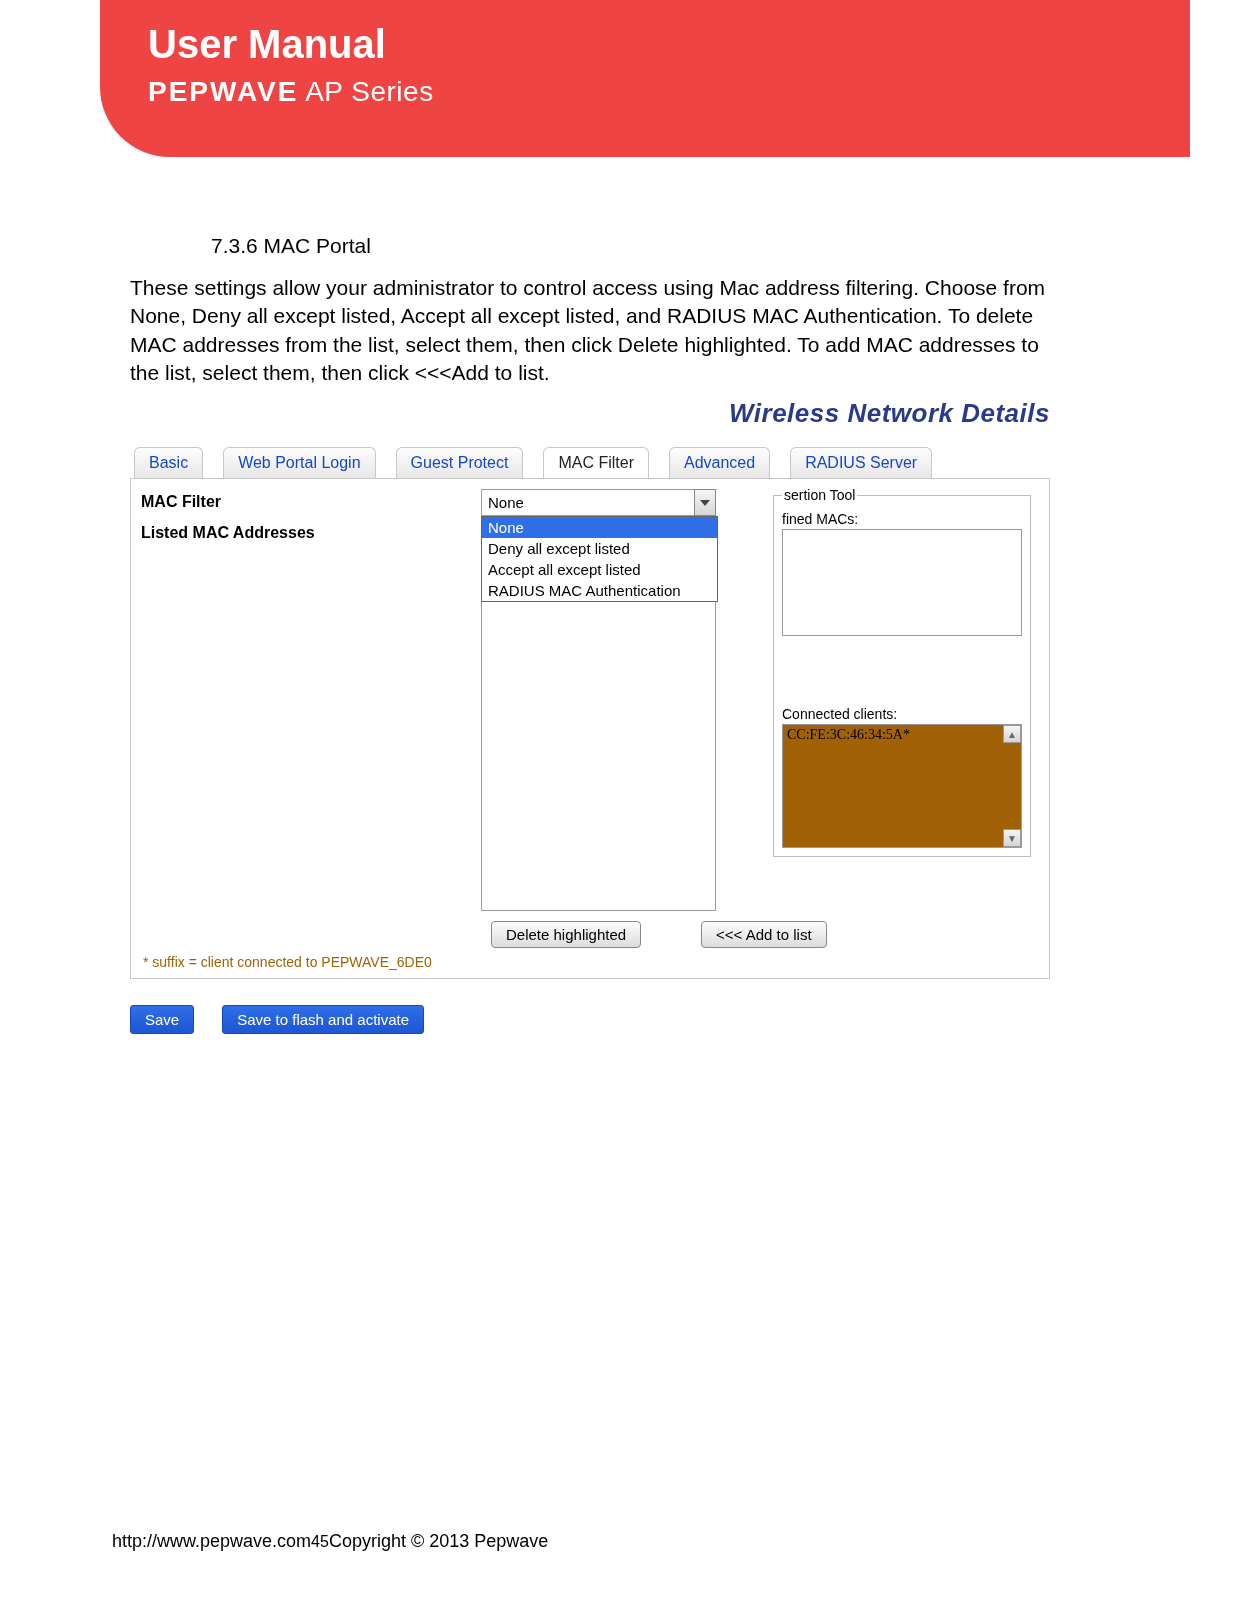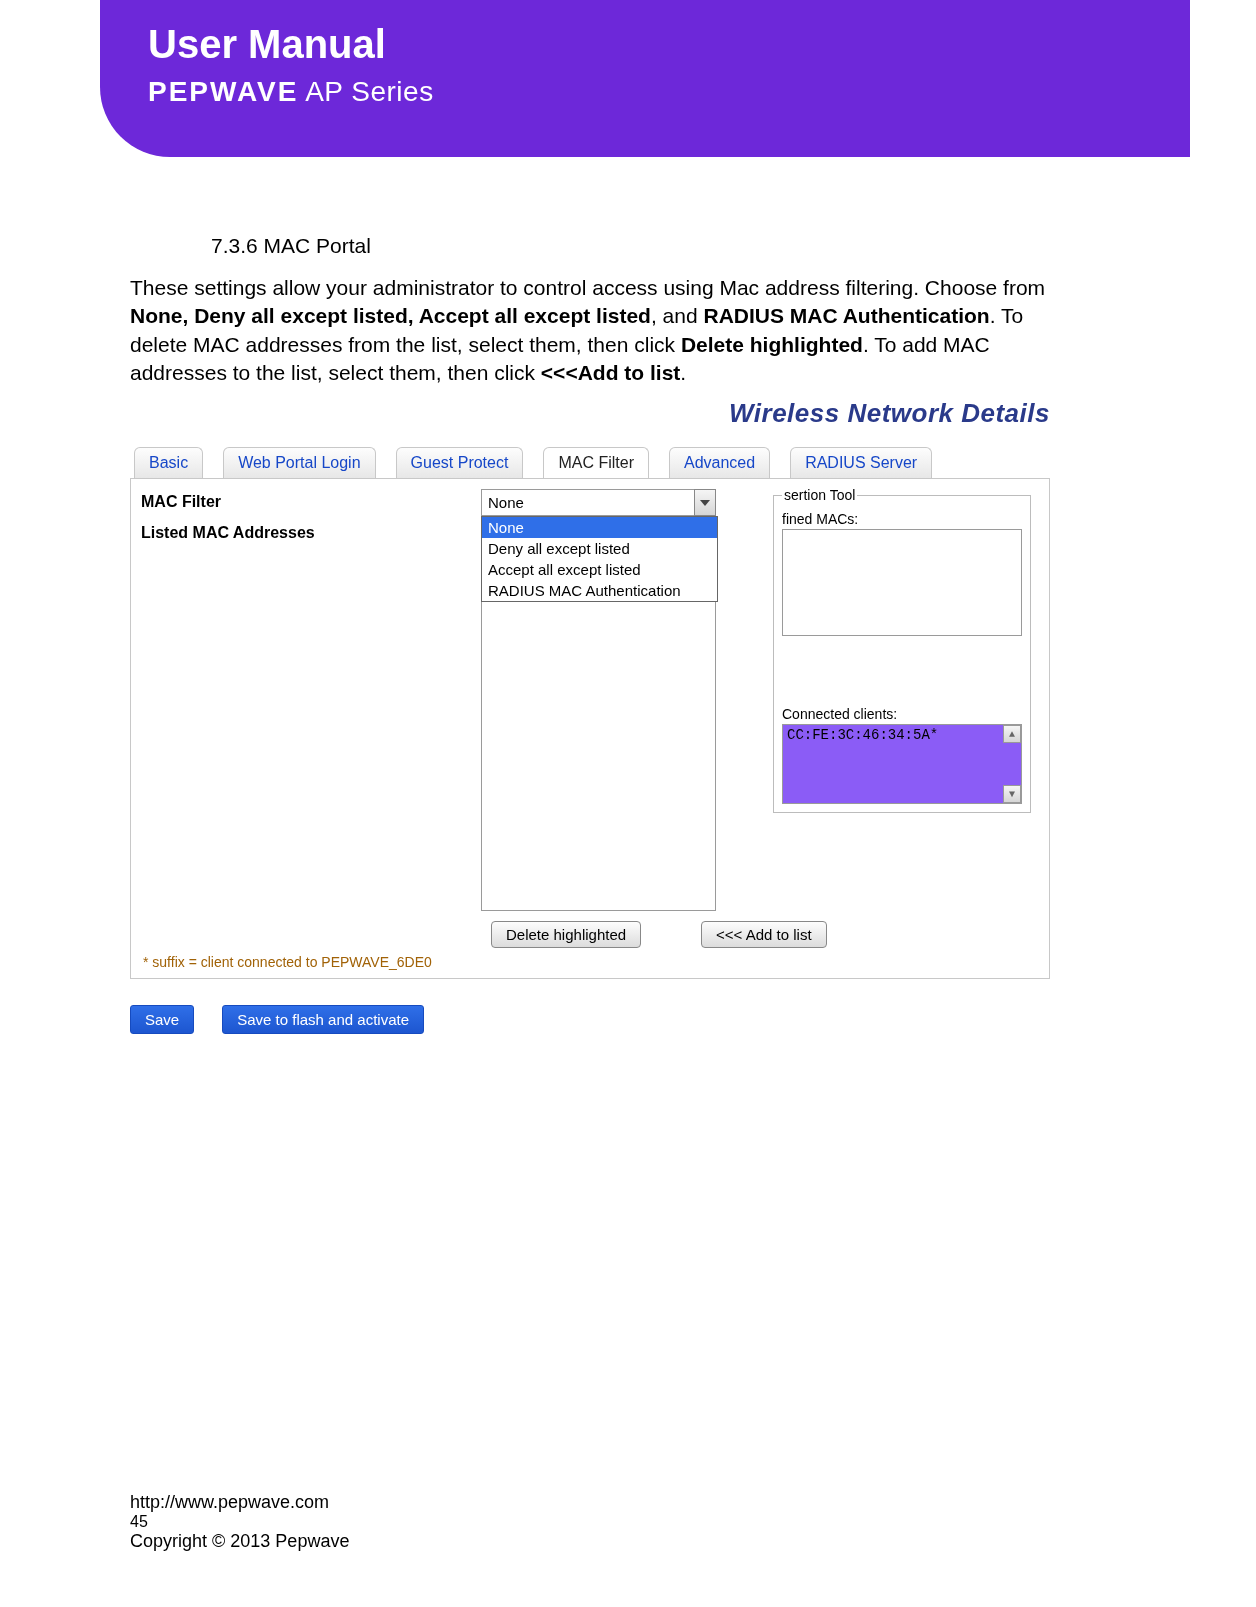--- a/index.html
+++ b/index.html
@@ -17,21 +17,21 @@
     box-sizing: border-box;
   }
 
   
   .banner {
     position: absolute;
     left: 100px;
     top: 0;
     width: 1090px;
     height: 157px;
-    background: #6d28d9;
+    background: #ef4444;
     border-bottom-left-radius: 70px;
   }
   .banner .title {
     position: absolute;
     left: 48px;
     top: 22px;
     color: #fff;
     font-size: 40px;
     font-weight: 700;
     font-family: "Trebuchet MS", Arial, sans-serif;
@@ -56,21 +56,21 @@
     font-size: 21px;
   }
   .body-text {
     position: absolute;
     left: 130px;
     top: 274px;
     width: 920px;
     font-size: 21px;
     line-height: 1.35;
   }
-  .body-text b { font-weight: 700; }
+  .body-text b { font-weight: 400; }
 
   
   .screenshot {
     position: absolute;
     left: 130px;
     top: 392px;
     width: 920px;
     font-family: Tahoma, Arial, sans-serif;
   }
   .ss-title {
@@ -183,24 +183,24 @@
   .tool-fieldset legend { font-size: 14px; padding: 0 2px; }
   .mini-list {
     border: 1px solid #9a9a9a;
     height: 105px;
     background: #fff;
     margin-top: 2px;
   }
   .clients-label { margin-top: 70px; font-size: 14px; }
   .clients-list {
     border: 1px solid #9a9a9a;
-    height: 80px;
-    background: #8b5cf6;
+    height: 124px;
+    background: #a16207;
     margin-top: 2px;
-    font-family: Liberation Mono, monospace;
+    font-family: Liberation Serif, serif;
     font-size: 14px;
     padding: 2px 4px;
     position: relative;
     box-sizing: border-box;
   }
   .list-scroll-up, .list-scroll-down {
     position: absolute;
     right: 0;
     width: 18px; height: 18px;
     background: linear-gradient(#f5f5f5,#d6d6d6);
@@ -245,28 +245,27 @@
     border: 1px solid #164bbf;
     border-radius: 3px;
     font-size: 15px;
     padding: 5px 14px;
     cursor: pointer;
   }
 
   
   .page-footer {
     position: absolute;
-    left: 130px;
+    left: 112px;
     right: 90px;
     bottom: 55px;
     display: flex;
-    justify-content: center;
+    justify-content: flex-start;
     align-items: baseline;
     font-size: 18px;
-    flex-direction: column;
   }
   .page-num { font-size: 16px; }
 </style>
 </head>
 <body>
 
 <div class="page">
 
   <div class="banner">
     <div class="title">User Manual</div>

